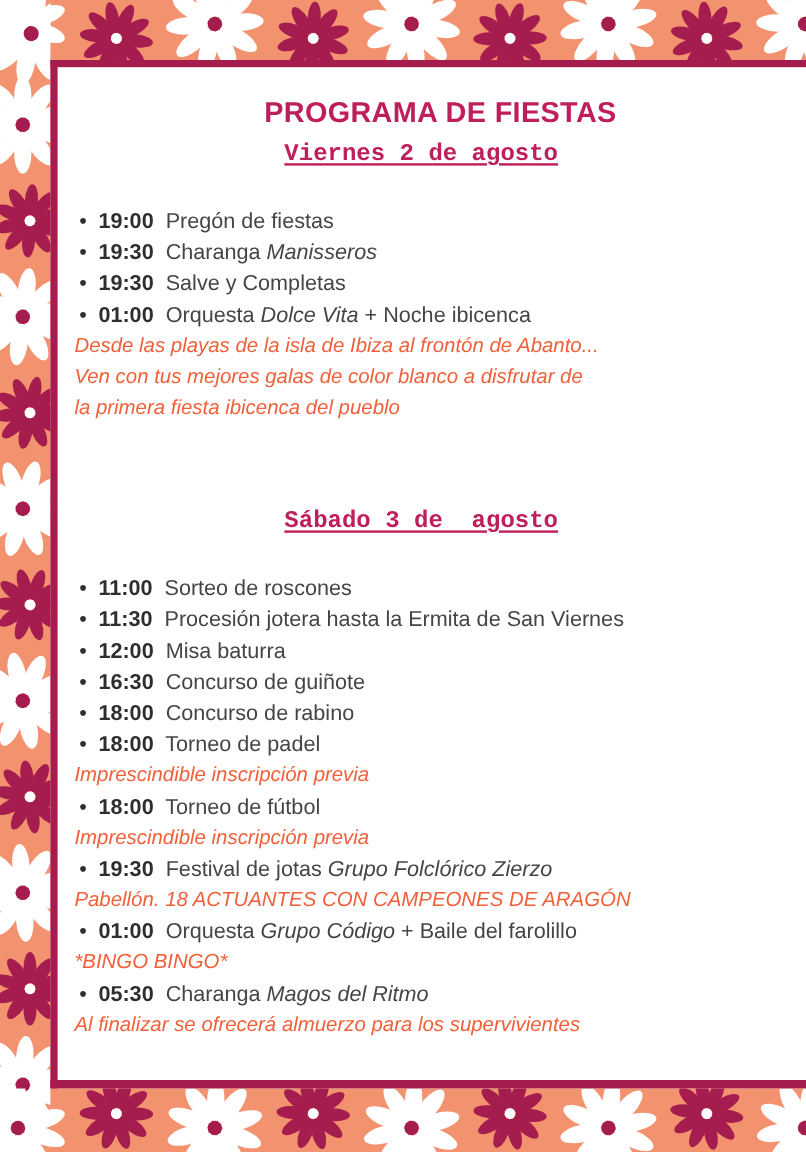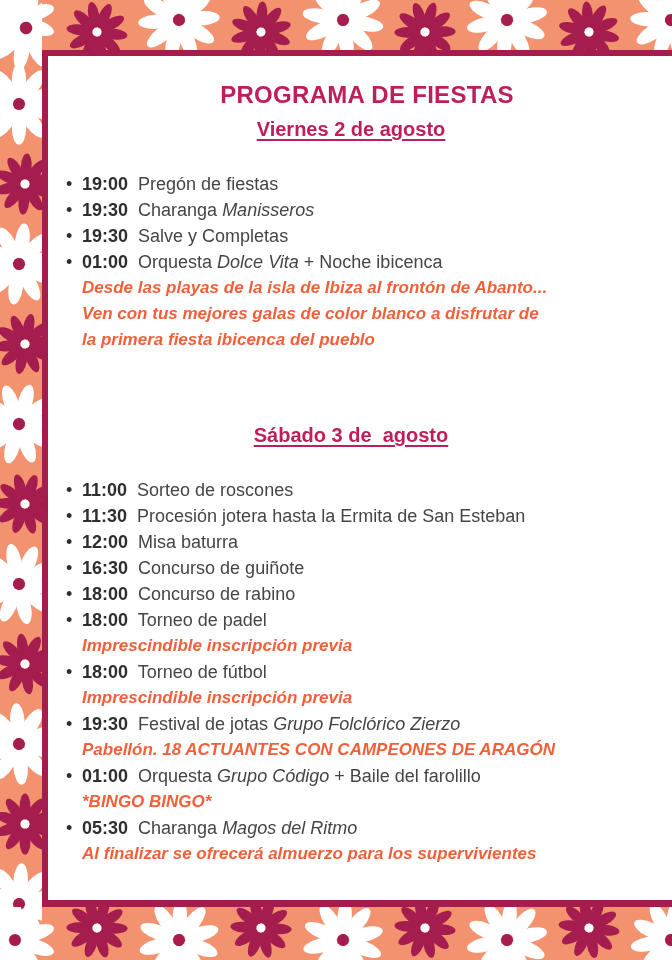--- a/index.html
+++ b/index.html
@@ -33,20 +33,21 @@
   }
   .section-heading{
     margin:0 0 30px 0;
     text-align:center;
     color:var(--magenta);
     font-size:20px;line-height:24px;font-weight:bold;
     text-decoration:underline;
     text-decoration-thickness:2px;
     text-underline-offset:3px;
     white-space:pre-wrap;
+    font-family:Liberation Mono, monospace;
   }
   .section-viernes .section-heading{margin-top:10px;}
   .section-sabado .section-heading{margin-top:70px;}
   .event-list{margin:0;}
   .event-row{
     position:relative;
     padding-left:34px;
     font-size:18px;line-height:26px;
     color:var(--text);
   }
@@ -55,26 +56,25 @@
     color:var(--text-strong);
     font-size:18px;
   }
   .event-time{
     font-weight:bold;
     color:var(--text-strong);
     margin-right:5px;
   }
   .event-text em{font-style:italic;}
   .note-row{
-    padding-left:34px;
+    padding-left:14px;
     font-size:17px;line-height:26px;
     color:var(--orange);
     font-style:italic;
     white-space:pre-line;
-    font-weight:bold;
   }
 </style>
 </head>
 <body>
 
 <svg id="border-svg" width="672" height="960" viewBox="0 0 672 960" aria-hidden="true">
   <defs>
     <clipPath id="clipTop">
         <rect x="0" y="0" width="672" height="50"></rect>
       </clipPath>
@@ -530,21 +530,21 @@
     <div class="event-list">
   <div class="event-row">
     <span class="bullet">•</span>
     <span class="event-time">11:00</span>
     <span class="event-text"><span>Sorteo de roscones</span></span>
   </div>
 
   <div class="event-row">
     <span class="bullet">•</span>
     <span class="event-time">11:30</span>
-    <span class="event-text"><span>Procesión jotera hasta la Ermita de San Esteban</span></span>
+    <span class="event-text"><span>Procesión jotera hasta la Ermita de San Viernes</span></span>
   </div>
 
   <div class="event-row">
     <span class="bullet">•</span>
     <span class="event-time">12:00</span>
     <span class="event-text"><span>Misa baturra</span></span>
   </div>
 
   <div class="event-row">
     <span class="bullet">•</span>

